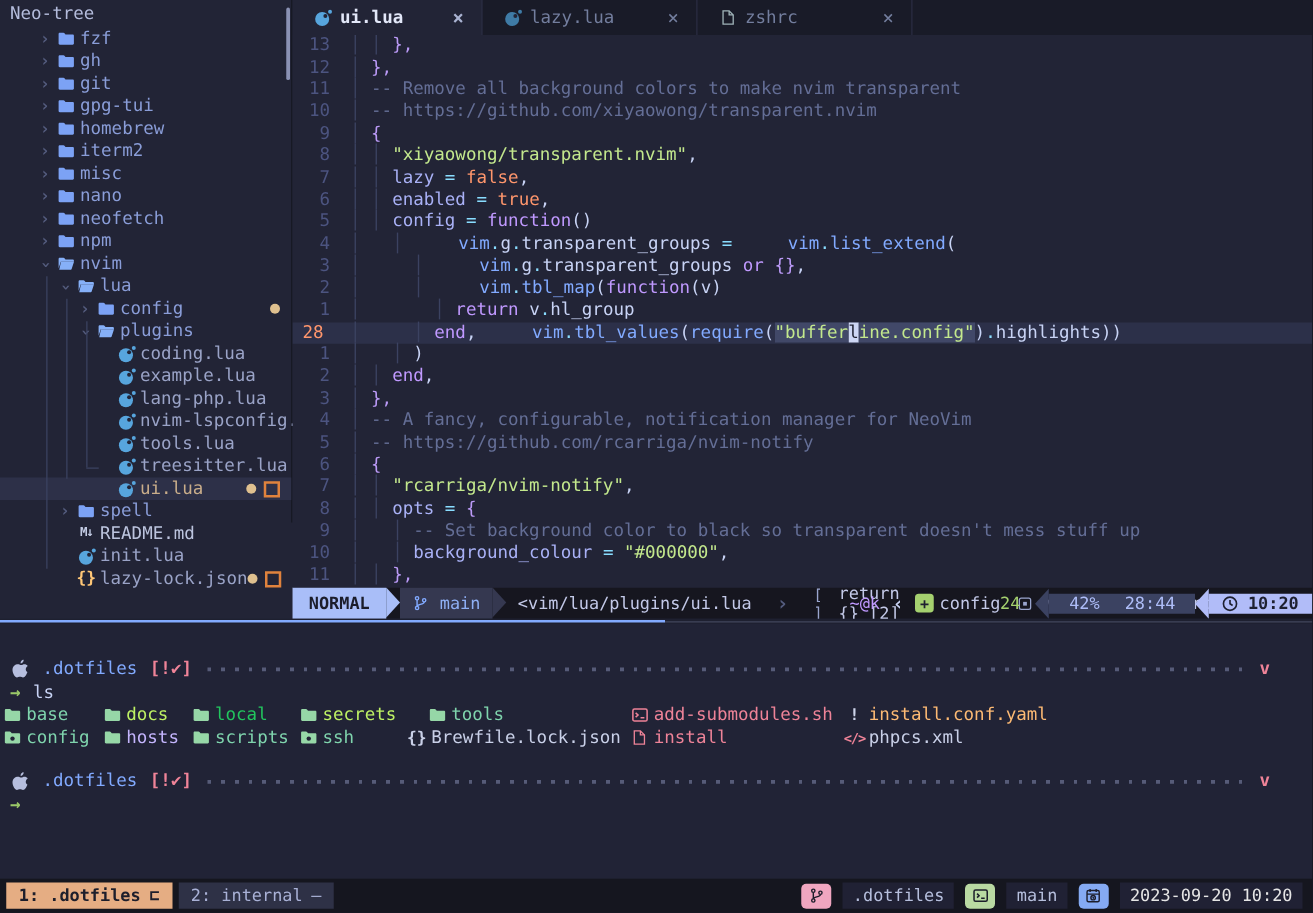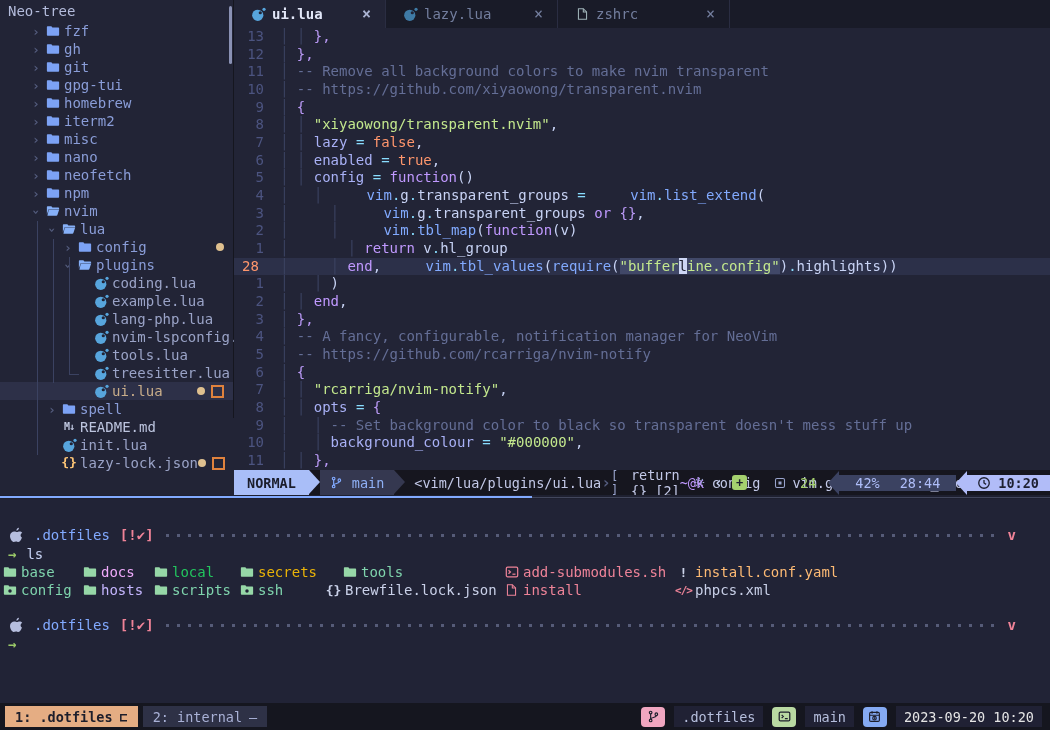--- a/index.html
+++ b/index.html
@@ -52,21 +52,21 @@
   .lcode{white-space:pre;}
   .gd{color:#3b4261;} .cm{color:#646e96;} .br{color:#bb9af7;} .st{color:#c3e88d;}
   .kw{color:#c099ff;} .bo{color:#ff966c;} .fd{color:#a9b1f6;} .op{color:#89ddff;}
   .vb{color:#82aaff;margin-left:36px;} .fn{color:#82aaff;} .wh{color:#c8d3f5;} .pu{color:#c8d3f5;}
   .sh{background:#414868;color:#c3e88d;} .cu{background:#cdd6f4;color:#1e2030;}
   
   .sl-mode{background:#a9bef8;color:#1b1d2b;font-weight:bold;display:flex;align-items:center;padding:0 13px;}
   .tri-r{width:0;height:0;border-top:12.5px solid transparent;border-bottom:12.5px solid transparent;border-left:11px solid;}
   .tri-l{width:0;height:0;border-top:12.5px solid transparent;border-bottom:12.5px solid transparent;border-right:11px solid;}
   .sl-branch{background:#353850;display:flex;align-items:center;gap:6px;padding:0 10px 0 8px;color:#8fb0f5;}
-  .sl-path{display:flex;align-items:center;gap:0;padding-left:9px;color:#c3c9e8;min-width:0;}
+  .sl-path{display:flex;align-items:center;gap:20px;padding-left:9px;color:#c3c9e8;min-width:0;}
   .sl-sep{color:#545c7e;font-weight:bold;font-size:16px;}
   .crumb{display:flex;align-items:center;gap:5px;color:#c3c9e8;}
   .crumb .ic{width:15px;color:#9aa5ce;}
   .brk{color:#9aa5ce;font-size:12px;letter-spacing:-2px;}
   .sl-right{margin-left:auto;display:flex;align-items:center;}
   .sl-macro{color:#c099ff;margin-right:10px;}
   .sl-angle{color:#c8d3f5;font-weight:bold;font-size:15px;margin-right:9px;}
   .diff-badge{width:15px;height:15px;border-radius:3px;background:#a5d16f;color:#1e2030;font-weight:bold;font-size:12px;display:flex;align-items:center;justify-content:center;margin-right:5px;}
   .diff-count{color:#a5d16f;margin-right:12px;padding-left:48px;}
   .sl-grey{background:#3b4261;color:#aebdf8;display:flex;align-items:center;gap:20px;padding:0 16px;}
@@ -527,37 +527,37 @@
             </svg>
           </span>
           <span style="color:#7fd4ad">base</span>
         </span>
         <span class="ls-ent" style="left:82px">
           <span class="ic" style="color:#96d7a7">
             <svg viewBox="0 0 16 16" width="14" height="14">
               <path fill="currentColor" d="M1 3.6c0-.6.5-1.1 1.1-1.1h3.4c.3 0 .7.2.9.4l.9 1.1h6.6c.6 0 1.1.5 1.1 1.1v7.3c0 .6-.5 1.1-1.1 1.1H2.1c-.6 0-1.1-.5-1.1-1.1z"></path>
             </svg>
           </span>
-          <span style="color:#f0abfc">docs</span>
+          <span style="color:#bef264">docs</span>
         </span>
         <span class="ls-ent" style="left:153px">
           <span class="ic" style="color:#96d7a7">
             <svg viewBox="0 0 16 16" width="14" height="14">
               <path fill="currentColor" d="M1 3.6c0-.6.5-1.1 1.1-1.1h3.4c.3 0 .7.2.9.4l.9 1.1h6.6c.6 0 1.1.5 1.1 1.1v7.3c0 .6-.5 1.1-1.1 1.1H2.1c-.6 0-1.1-.5-1.1-1.1z"></path>
             </svg>
           </span>
           <span style="color:#22c55e">local</span>
         </span>
         <span class="ls-ent" style="left:239px">
           <span class="ic" style="color:#96d7a7">
             <svg viewBox="0 0 16 16" width="14" height="14">
               <path fill="currentColor" d="M1 3.6c0-.6.5-1.1 1.1-1.1h3.4c.3 0 .7.2.9.4l.9 1.1h6.6c.6 0 1.1.5 1.1 1.1v7.3c0 .6-.5 1.1-1.1 1.1H2.1c-.6 0-1.1-.5-1.1-1.1z"></path>
             </svg>
           </span>
-          <span style="color:#eab308">secrets</span>
+          <span style="color:#bef264">secrets</span>
         </span>
         <span class="ls-ent" style="left:342px">
           <span class="ic" style="color:#96d7a7">
             <svg viewBox="0 0 16 16" width="14" height="14">
               <path fill="currentColor" d="M1 3.6c0-.6.5-1.1 1.1-1.1h3.4c.3 0 .7.2.9.4l.9 1.1h6.6c.6 0 1.1.5 1.1 1.1v7.3c0 .6-.5 1.1-1.1 1.1H2.1c-.6 0-1.1-.5-1.1-1.1z"></path>
             </svg>
           </span>
           <span style="color:#7fd4ad">tools</span>
         </span>
         <span class="ls-ent" style="left:504px">

